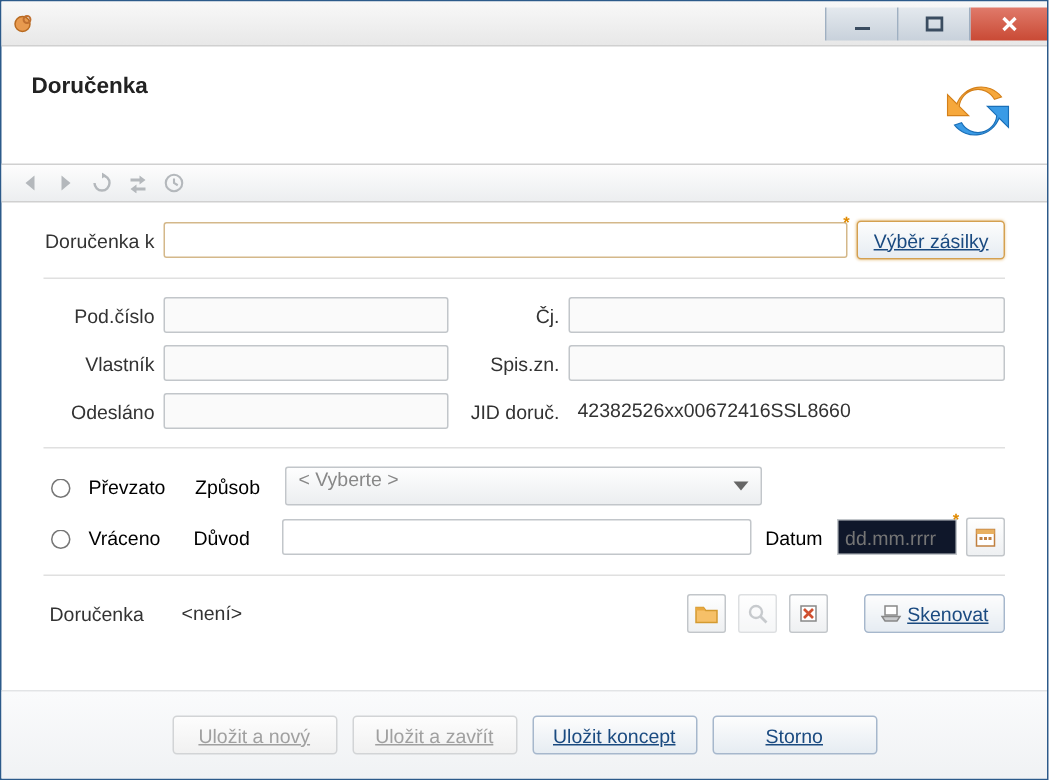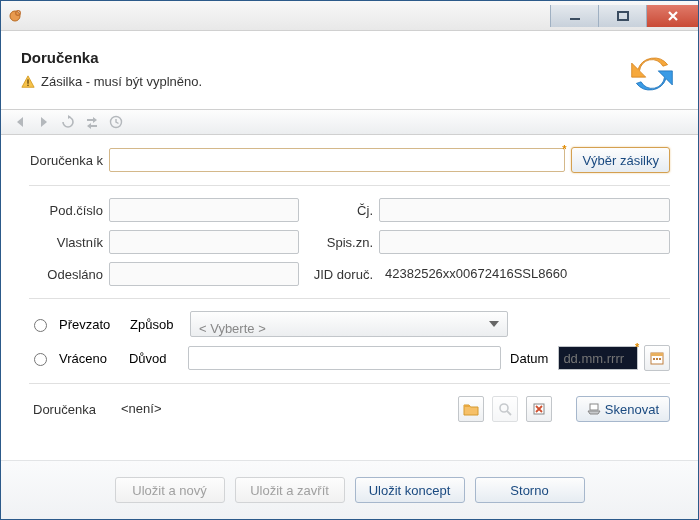--- a/index.html
+++ b/index.html
@@ -19,26 +19,26 @@
   .refresh-icon { width: 52px; height: 50px; }
   .toolbar { height: 26px; background: linear-gradient(#fdfdfd, #eceef0); border-top: 1px solid #d0d0d0; border-bottom: 1px solid #d0d0d0; display: flex; align-items: center; padding: 0 10px; gap: 6px; }
   .tool { width: 18px; height: 18px; display: flex; align-items: center; justify-content: center; color: #9aa0a6; cursor: pointer; }
   .content { padding: 12px 28px; }
   .row { display: flex; align-items: center; margin-bottom: 8px; }
   .lbl { text-align: right; padding-right: 6px; color: #333; font-size: 13px; }
   .field { height: 24px; border: 1px solid #c2c6ca; background: #fafafa; border-radius: 2px; padding: 0 6px; font-size: 13px; }
   .field.selected { border: 1px solid #d4b88a; background: #fff; }
   .field-wrap { position: relative; flex: none; }
   .req { position: absolute; top: -5px; right: -1px; font-size: 11px; color: #e08a00; font-weight: bold; }
-  .btn { height: 26px; padding: 0 10px; border: 1px solid #a6b7cc; background: linear-gradient(#fdfdfd,#e6ecf2); border-radius: 3px; cursor: pointer; font-size: 13px; color: #1a4a80; display: inline-flex; align-items: center; gap: 4px; }
+  .btn { height: 26px; padding: 0 10px; border: 1px solid #a6b7cc; background: linear-gradient(#fdfdfd,#e6ecf2); border-radius: 3px; cursor: pointer; font-size: 13px; color: #1a4a80; display: inline-flex; align-items: center; gap: 4px; text-decoration: underline; }
   .btn.highlight { border: 1px solid #d4a050; box-shadow: 0 0 2px rgba(220,160,60,0.6); }
   .btn:disabled { color: #a0a0a0; }
   hr.sep { border: none; border-top: 1px solid #e0e0e0; margin: 12px 0; }
   .radio { margin-right: 6px; accent-color: #555; }
-  .select { height: 26px; border: 1px solid #c2c6ca; background: linear-gradient(#fefefe,#eceef0); border-radius: 2px; color: #888; padding: 0 24px 0 8px; display: flex; align-items: flex-end; position: relative; }
+  .select { height: 26px; border: 1px solid #c2c6ca; background: linear-gradient(#fefefe,#eceef0); border-radius: 2px; color: #888; padding: 0 24px 0 8px; display: flex; align-items: flex-start; position: relative; }
   .select::after { content: ""; position: absolute; right: 8px; top: 50%; width: 0; height: 0; border-left: 5px solid transparent; border-right: 5px solid transparent; border-top: 6px solid #666; transform: translateY(-50%); }
   .date-input { width: 80px; height: 24px; border: 1px solid #c2c6ca; background: #0f172a; padding: 0 4px; color: #bbb; font-size: 13px; }
   .iconbtn { width: 26px; height: 26px; border: 1px solid #c2c6ca; background: linear-gradient(#fff,#eef0f2); border-radius: 2px; display: inline-flex; align-items: center; justify-content: center; cursor: pointer; }
   .iconbtn.disabled { opacity: 0.55; }
   .footer { position: absolute; left: 0; right: 0; bottom: 0; padding: 16px 28px; display: flex; justify-content: center; gap: 10px; border-top: 1px solid #e2e4e6; background: linear-gradient(#fafbfc,#f0f2f4); }
   .footer .btn { min-width: 110px; justify-content: center; }
   .footer .btn.disabled { color: #a0a0a0; background: linear-gradient(#fdfdfd,#f1f1f1); border-color: #d2d4d6; }
   .valtext { line-height: 24px; padding: 0 6px; font-size: 13px; color: #333; }
   .attach-row .iconbtn + .iconbtn { margin-left: 2px; }
 </style>
@@ -69,28 +69,20 @@
           <svg width="14" height="14">
             <path d="M3 3 L11 11 M11 3 L3 11" stroke="#fff" stroke-width="2.2"></path>
           </svg>
         </div>
     </div>
   </div>
 
   <div class="header">
     <div class="header-left">
       <div class="header-title">Doručenka</div>
-      <div class="header-warn">
-        <svg class="warn-icon" viewBox="0 0 16 16">
-            <path d="M8 1 L15 14 L1 14 Z" fill="#f6c24a" stroke="#d49a20"></path>
-            <rect x="7.2" y="5" width="1.6" height="5" fill="#6a4a10"></rect>
-            <rect x="7.2" y="11" width="1.6" height="1.6" fill="#6a4a10"></rect>
-          </svg>
-        <span>Zásilka - musí být vyplněno.</span>
-      </div>
     </div>
     <svg class="refresh-icon" viewBox="0 0 64 64">
       <path d="M52 20 A22 22 0 0 0 14 26 L6 18 L6 36 L24 36 L16 28 A16 16 0 0 1 46 22 Z" fill="#f6a83c" stroke="#d4801a" stroke-width="1"></path>
       <path d="M12 44 A22 22 0 0 0 50 38 L58 46 L58 28 L40 28 L48 36 A16 16 0 0 1 18 42 Z" fill="#3a9be6" stroke="#1a6fb8" stroke-width="1"></path>
     </svg>
   </div>
 
   <div class="toolbar">
     <div class="tool">
         <svg width="10" height="12">

